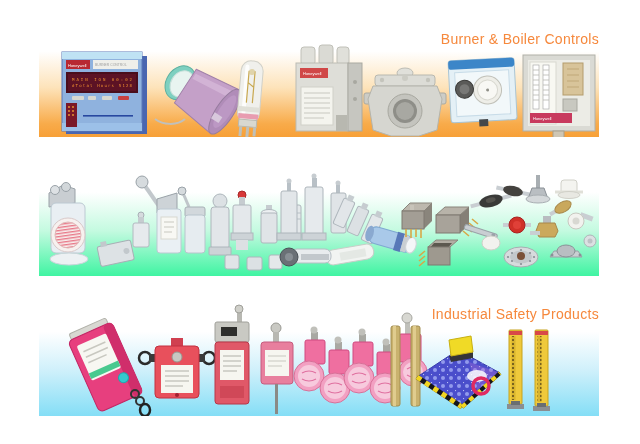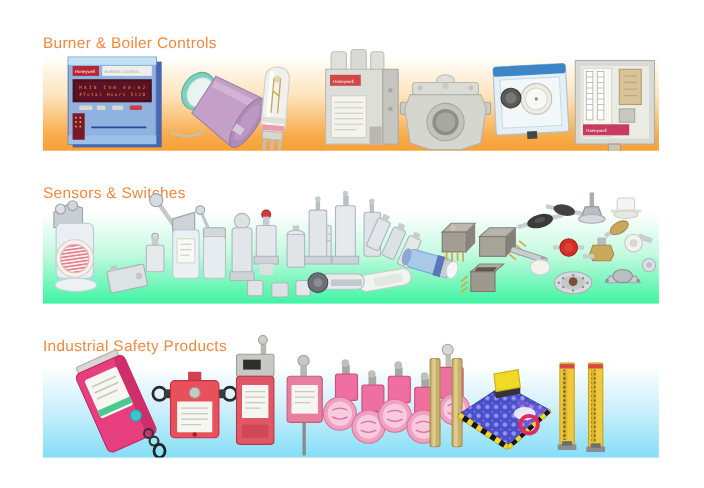--- a/index.html
+++ b/index.html
@@ -2,21 +2,21 @@
 <html><head>
 <meta charset="utf-8">
 <style>
   html,body{margin:0;padding:0;}
   body{
     width:640px;height:444px;position:relative;background:#FFFFFF;
     font-family:"Liberation Sans",sans-serif;overflow:hidden;
   }
   .banner{position:absolute;left:39px;width:560px;cursor:pointer;}
   .banner-title{
-    position:absolute;top:4px;left:0;width:100%;text-align:left;margin:0;
+    position:absolute;top:4px;left:0;width:100%;text-align:right;margin:0;
     font-size:14px;font-weight:400;letter-spacing:.3px;color:#F6883C;
   }
   .banner svg{position:absolute;left:0;top:0;width:100%;height:100%;display:block;}
   #banner-burner{top:27px;height:110px;
     background:linear-gradient(180deg,#FFFFFF 0%,#FFFFFF 22%,#FDE3BA 55%,#F8AB4A 88%,#F7A037 100%);}
   #banner-sensors{top:163px;height:113px;
     background:linear-gradient(180deg,#FFFFFF 0%,#FFFFFF 26%,#C4FAE0 60%,#3FF4A2 100%);}
   #banner-safety{top:302px;height:114px;
     background:linear-gradient(180deg,#FFFFFF 0%,#FFFFFF 26%,#CFF0FB 60%,#84DEF6 100%);}
   svg text{font-family:"Liberation Sans",sans-serif;}
@@ -134,21 +134,20 @@
       <path d="M528,42 h12 M528,48 h12 M528,54 h12 M528,60 h12" stroke="#C0A878" stroke-width="1.2"></path>
       <rect x="524" y="72" width="14" height="12" fill="#C8C8C0" stroke="#A8A8A0"></rect>
       <rect x="491" y="86" width="42" height="10" fill="#C83A5E"></rect>
       <text x="494" y="93" font-size="4" fill="#FFFFFF">Honeywell</text>
       <rect x="514" y="104" width="11" height="8" fill="#CEC6B4" stroke="#A89F8C"></rect>
     </g>
   </svg>
 </div>
 
 <div class="banner" id="banner-sensors">
-  <h2 class="banner-title">Sensors &amp; Switches</h2>
   <svg viewBox="0 0 560 113">
     <defs>
       <pattern id="redhatch" width="5" height="3" patternUnits="userSpaceOnUse" patternTransform="rotate(-8)">
         <rect width="5" height="1.4" fill="#E87888"></rect>
       </pattern>
     </defs>
 
     <g>
       <path d="M10,30 L24,22 L36,26 L36,40 L10,44 Z" fill="#C9CED2" stroke="#9AA2A8"></path>
       <circle cx="16" cy="27" r="4.5" fill="#DDE1E4" stroke="#9AA2A8"></circle>

